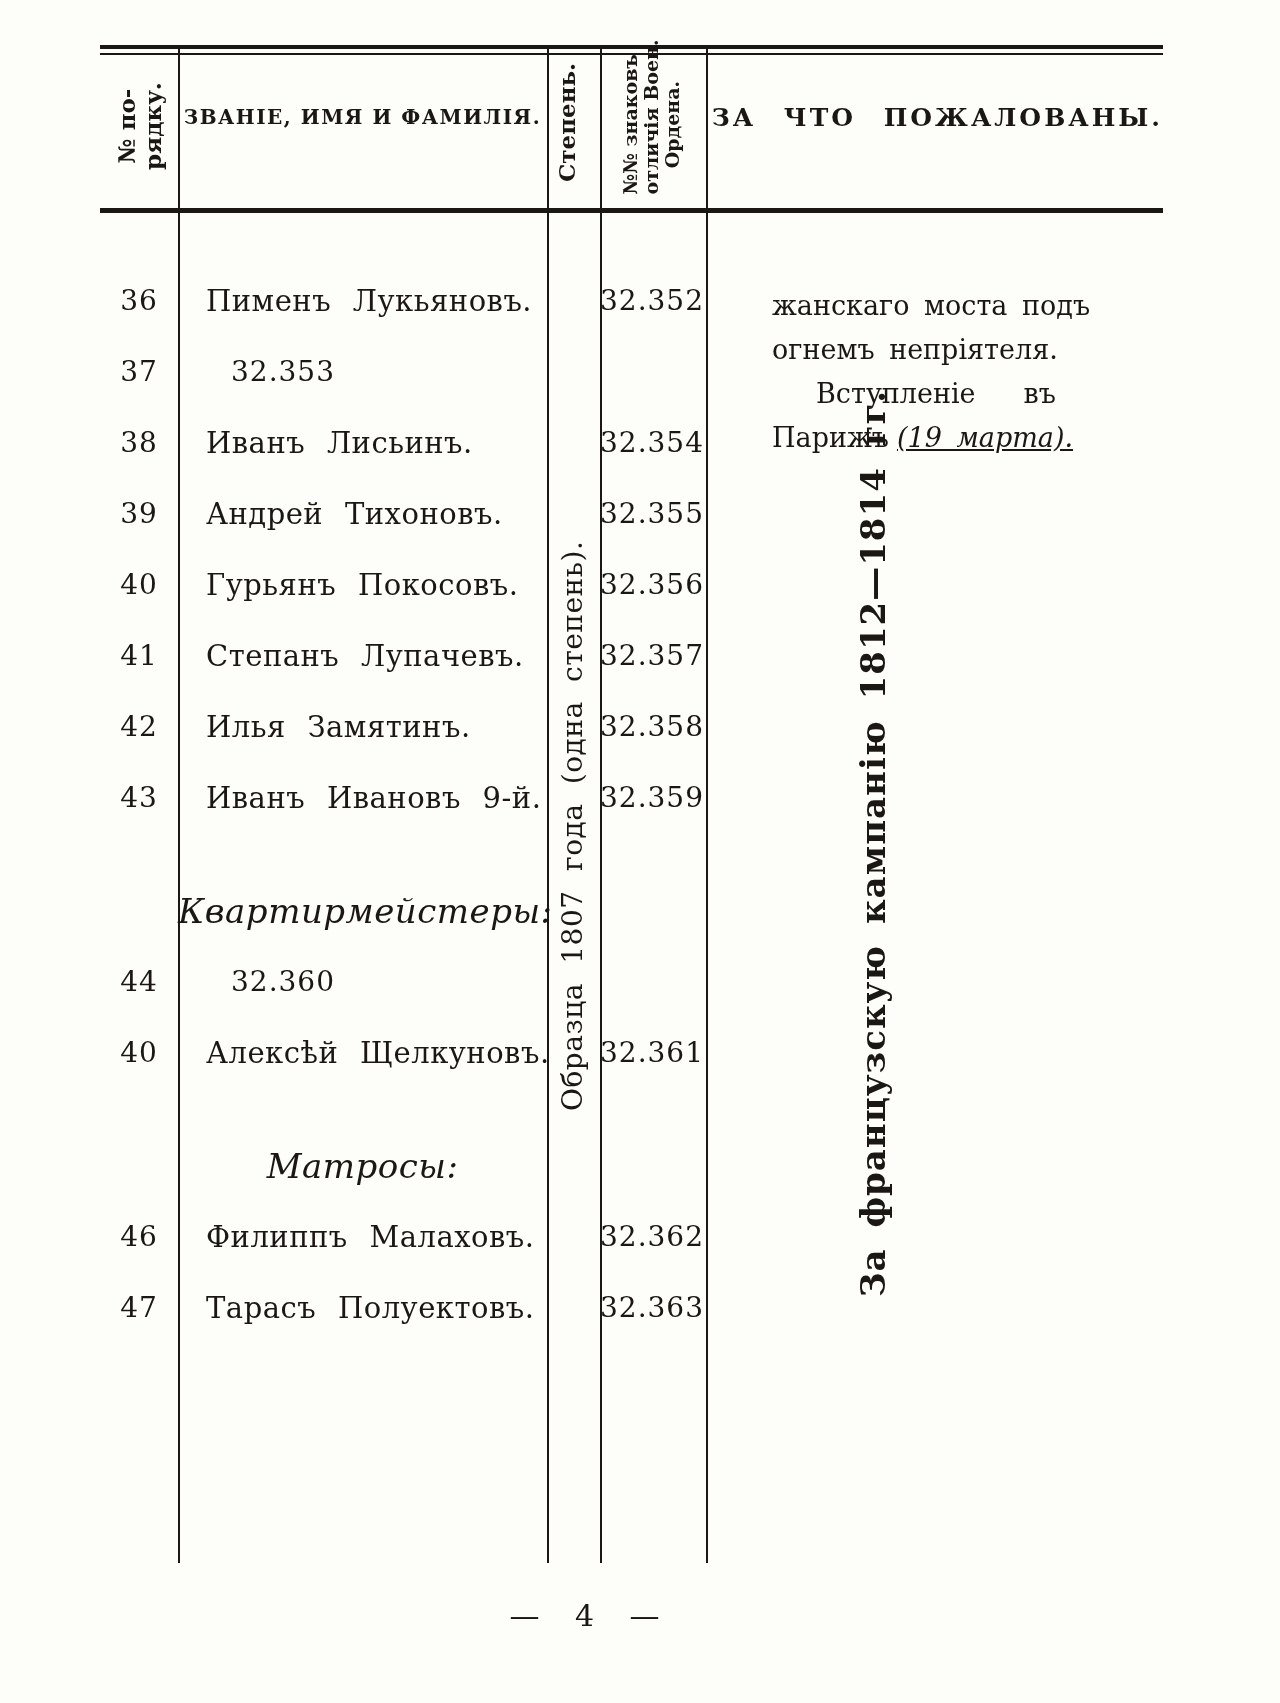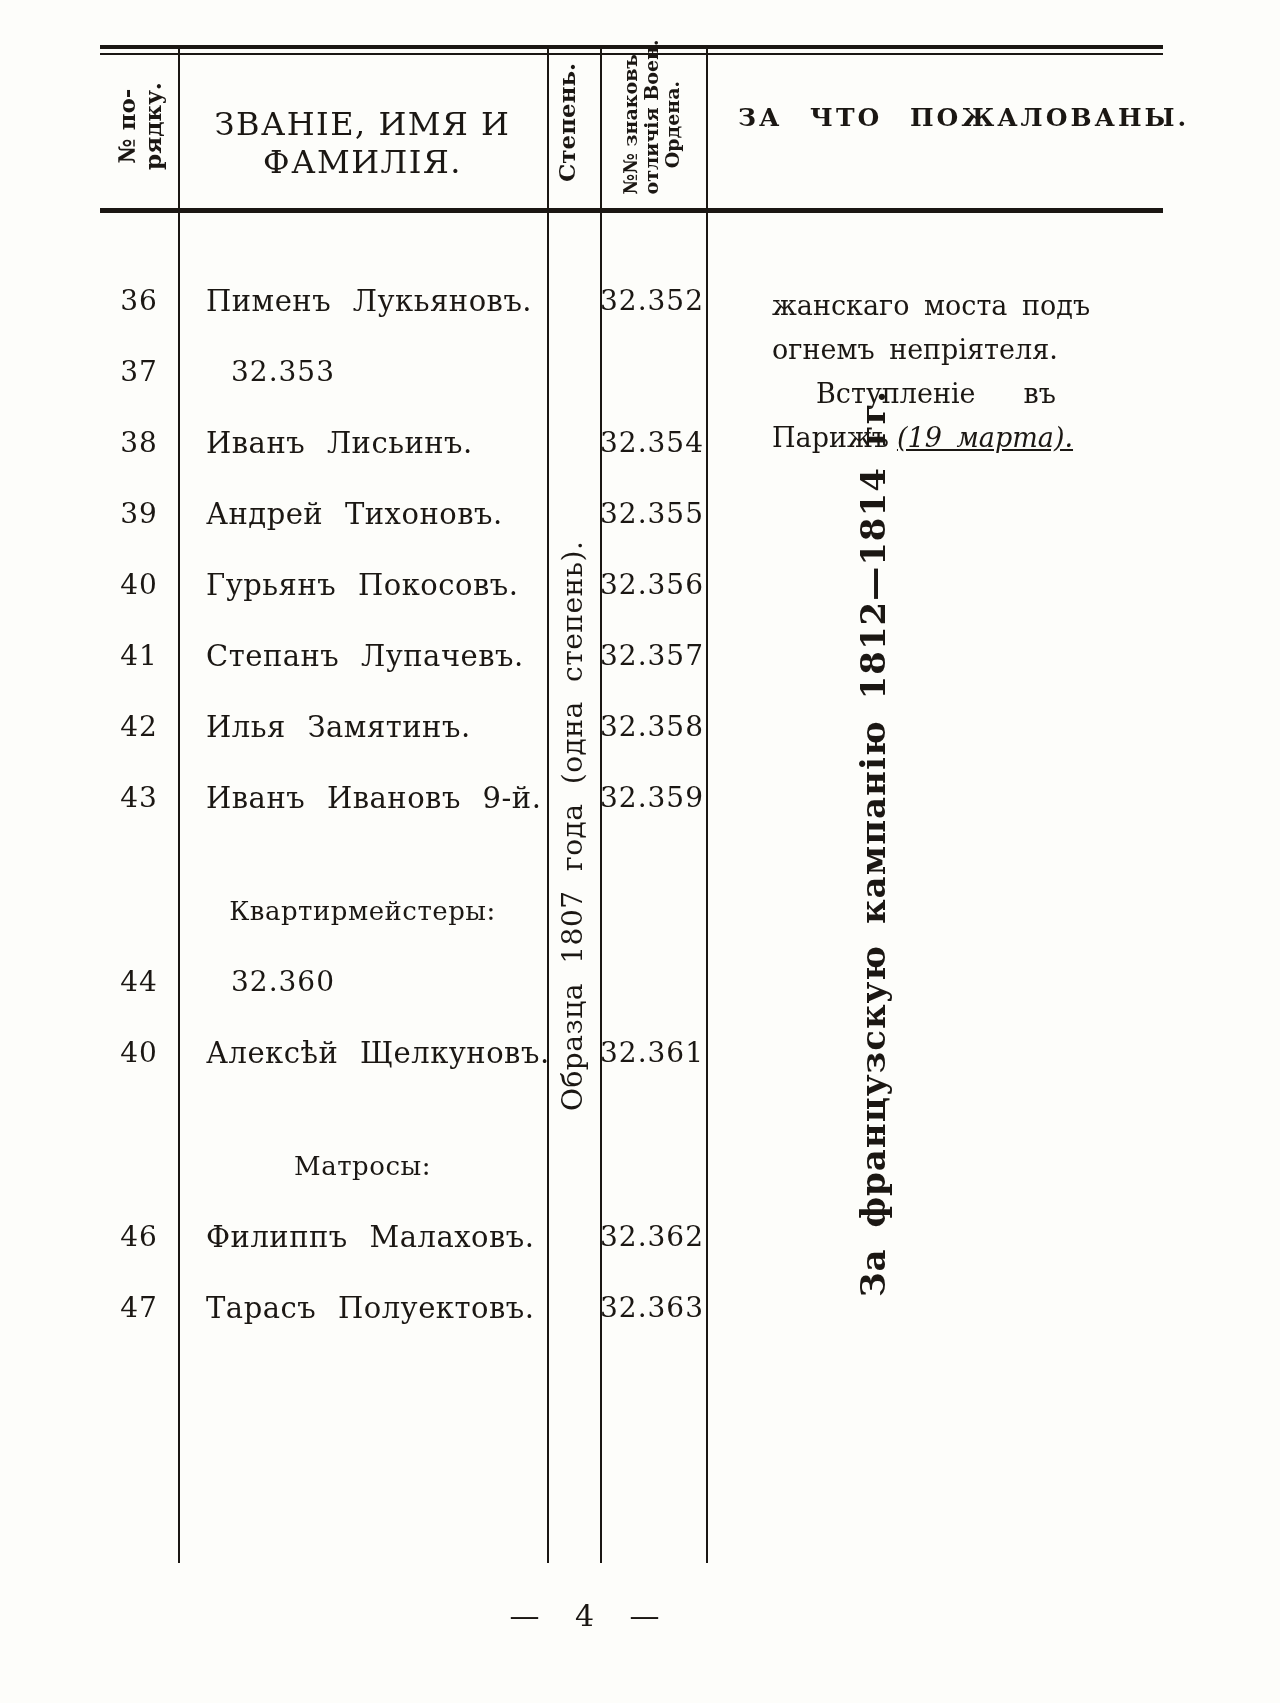--- a/index.html
+++ b/index.html
@@ -23,26 +23,26 @@
   .rule.top-b { left: 0; right: 0; top: 8px; height: 2px; }
   .rule.head  { left: 0; right: 0; top: 163px; height: 5px; }
   .vline { position: absolute; top: 0; bottom: 0; width: 2px; background: #1b1713; }
   .v1 { left: 78px; }
   .v2 { left: 447px; }
   .v3 { left: 500px; }
   .v4 { left: 606px; }
 
   .h-name {
     position: absolute; left: 78px; top: 60px; width: 369px;
-    text-align: center; font-weight: normal; font-size: 32px; letter-spacing: 1.5px;
+    text-align: center; font-weight: bold; font-size: 20px; letter-spacing: 1.5px;
   }
   .h-reason {
     position: absolute; left: 606px; top: 58px; width: 457px;
-    text-align: left; font-weight: bold; font-size: 25px;
-    letter-spacing: 3px; word-spacing: 16px; margin-left: 32px;
+    text-align: right; font-weight: bold; font-size: 25px;
+    letter-spacing: 3px; word-spacing: 16px;
   }
 
   .rot { position: absolute; transform: rotate(-90deg); transform-origin: center center; text-align: center; }
   .rot-h-num { left: -27px; top: 55px; width: 134px; height: 52px; font-weight: bold; font-size: 23px; line-height: 26px; }
   .rot-h-num div { white-space: nowrap; }
   .rot-h-degree { left: 409px; top: 67px; width: 114px; height: 26px; font-weight: bold; font-size: 23px; white-space: nowrap; }
   .rot-h-badge { left: 481px; top: 48px; width: 140px; height: 63px; font-weight: bold; font-size: 19px; line-height: 21px; }
   .rot-h-badge div { white-space: nowrap; }
   .rot-degree-note {
     left: 187px; top: 765px; width: 570px; height: 32px;
@@ -53,21 +53,21 @@
     font-size: 34px; font-weight: bold; letter-spacing: 1px; word-spacing: 8px; white-space: nowrap;
   }
 
   .rows { position: absolute; left: 0; top: 170px; width: 100%; padding-top: 50px; }
   .trow { display: flex; align-items: center; height: 71px; font-size: 29px; }
   .trow .num   { width: 78px;  text-align: center; font-size: 28px; letter-spacing: 1px; }
   .trow .name  { width: 369px; padding-left: 28px; letter-spacing: 0.5px; word-spacing: 12px; white-space: nowrap; }
   .trow .deg   { width: 53px; }
   .trow .badge { width: 106px; text-align: right; padding-right: 8px; font-size: 28px; letter-spacing: 1px; }
   .trow.section { margin-top: 42px; }
-  .name.sec { padding-left: 0; text-align: center; font-size: 26px; word-spacing: 6px; }
+  .name.sec { padding-left: 0; text-align: center; font-style: italic; font-size: 34px; word-spacing: 6px; }
 
   .reason {
     position: absolute; left: 672px; top: 239px; width: 292px;
     font-size: 27px; line-height: 44px; word-spacing: 6px; white-space: nowrap;
   }
   .reason .l3 { display: flex; justify-content: space-between; padding-left: 44px; padding-right: 14px; gap: 48px; }
   .reason .l4 .it { font-style: italic; margin-left: 8px; text-decoration: underline; }
 
   .footer {
     position: absolute; left: 460px; top: 1598px; width: 250px;

